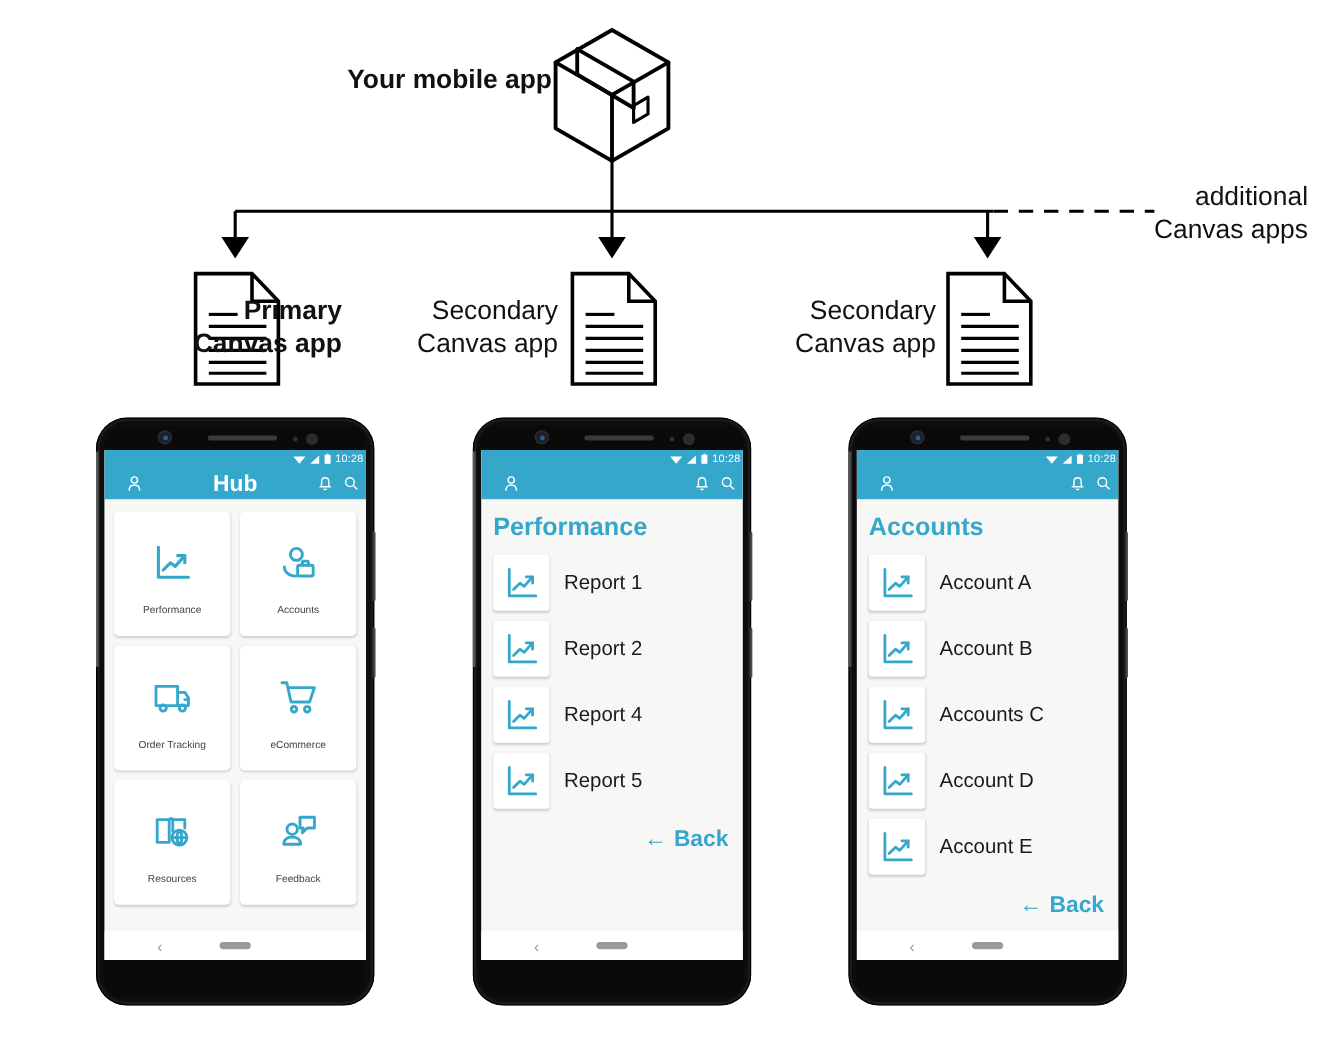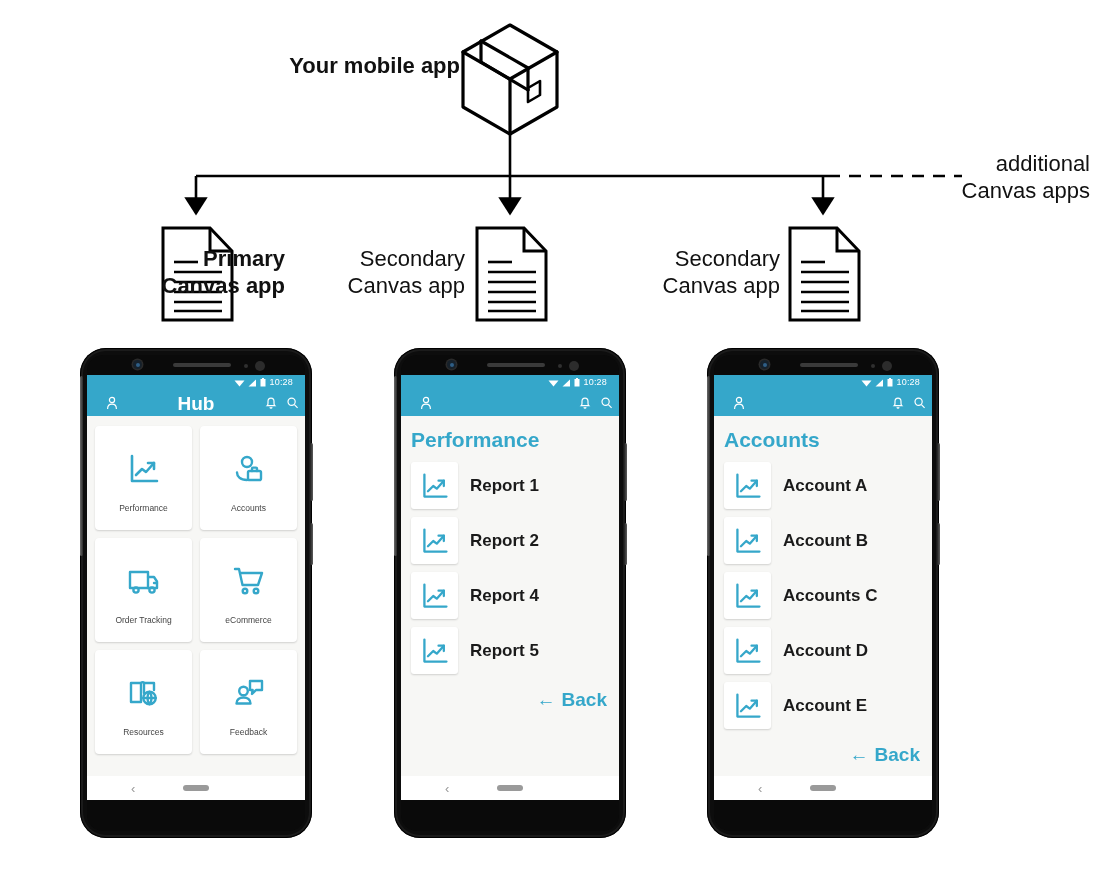--- a/index.html
+++ b/index.html
@@ -67,21 +67,21 @@
   }
   .bezel-bottom{
     position:absolute; left:7px; right:7px; bottom:7px; height:31px;
     background:#0a0a0a; border-radius:0 0 16px 16px;
   }
 
   
   .statusbar{
     height:15px; background:var(--accent,#35a7ca);
     display:flex; align-items:center; justify-content:flex-end;
-    padding-right:12px; gap:3px;
+    padding-right:2px; gap:3px;
   }
   .sb-time{ color:#ffffff; font-size:9px; line-height:9px; letter-spacing:0.2px; }
   .sb-ico{ display:block; }
 
   
   .appbar{
     height:26px; background:var(--accent,#35a7ca);
     display:flex; align-items:center; position:relative; padding:0 19px;
   }
   .appbar .title{
@@ -107,21 +107,21 @@
   .pagetitle{
     color:var(--accent,#35a7ca); font-size:21px; font-weight:bold;
     padding:12px 0 6px 10px; line-height:24px;
   }
   .listrow{ display:flex; align-items:center; padding:4px 10px; gap:12px; }
   .listcard{
     width:47px; height:47px; background:#ffffff; border-radius:3px;
     box-shadow:0 1px 2px rgba(0,0,0,0.16);
     display:flex; align-items:center; justify-content:center;
   }
-  .listlabel{ font-size:17px; color:#1a1a1a;font-weight:bold; }
+  .listlabel{ font-size:17px; color:#1a1a1a; }
   .backrow{ display:flex; justify-content:flex-end; align-items:center; gap:6px;
             padding:12px 12px 0 0; }
   .backrow .bt{ color:var(--accent,#35a7ca); font-size:19px; font-weight:bold; line-height:19px; }
 
   
   .navbar{
     position:absolute; left:0; right:0; bottom:0; height:24px; background:#ffffff;
     display:flex; align-items:center;
   }
   .navbar .chev{ position:absolute; left:44px; color:#9a9a9a; font-size:13px; line-height:13px; }

